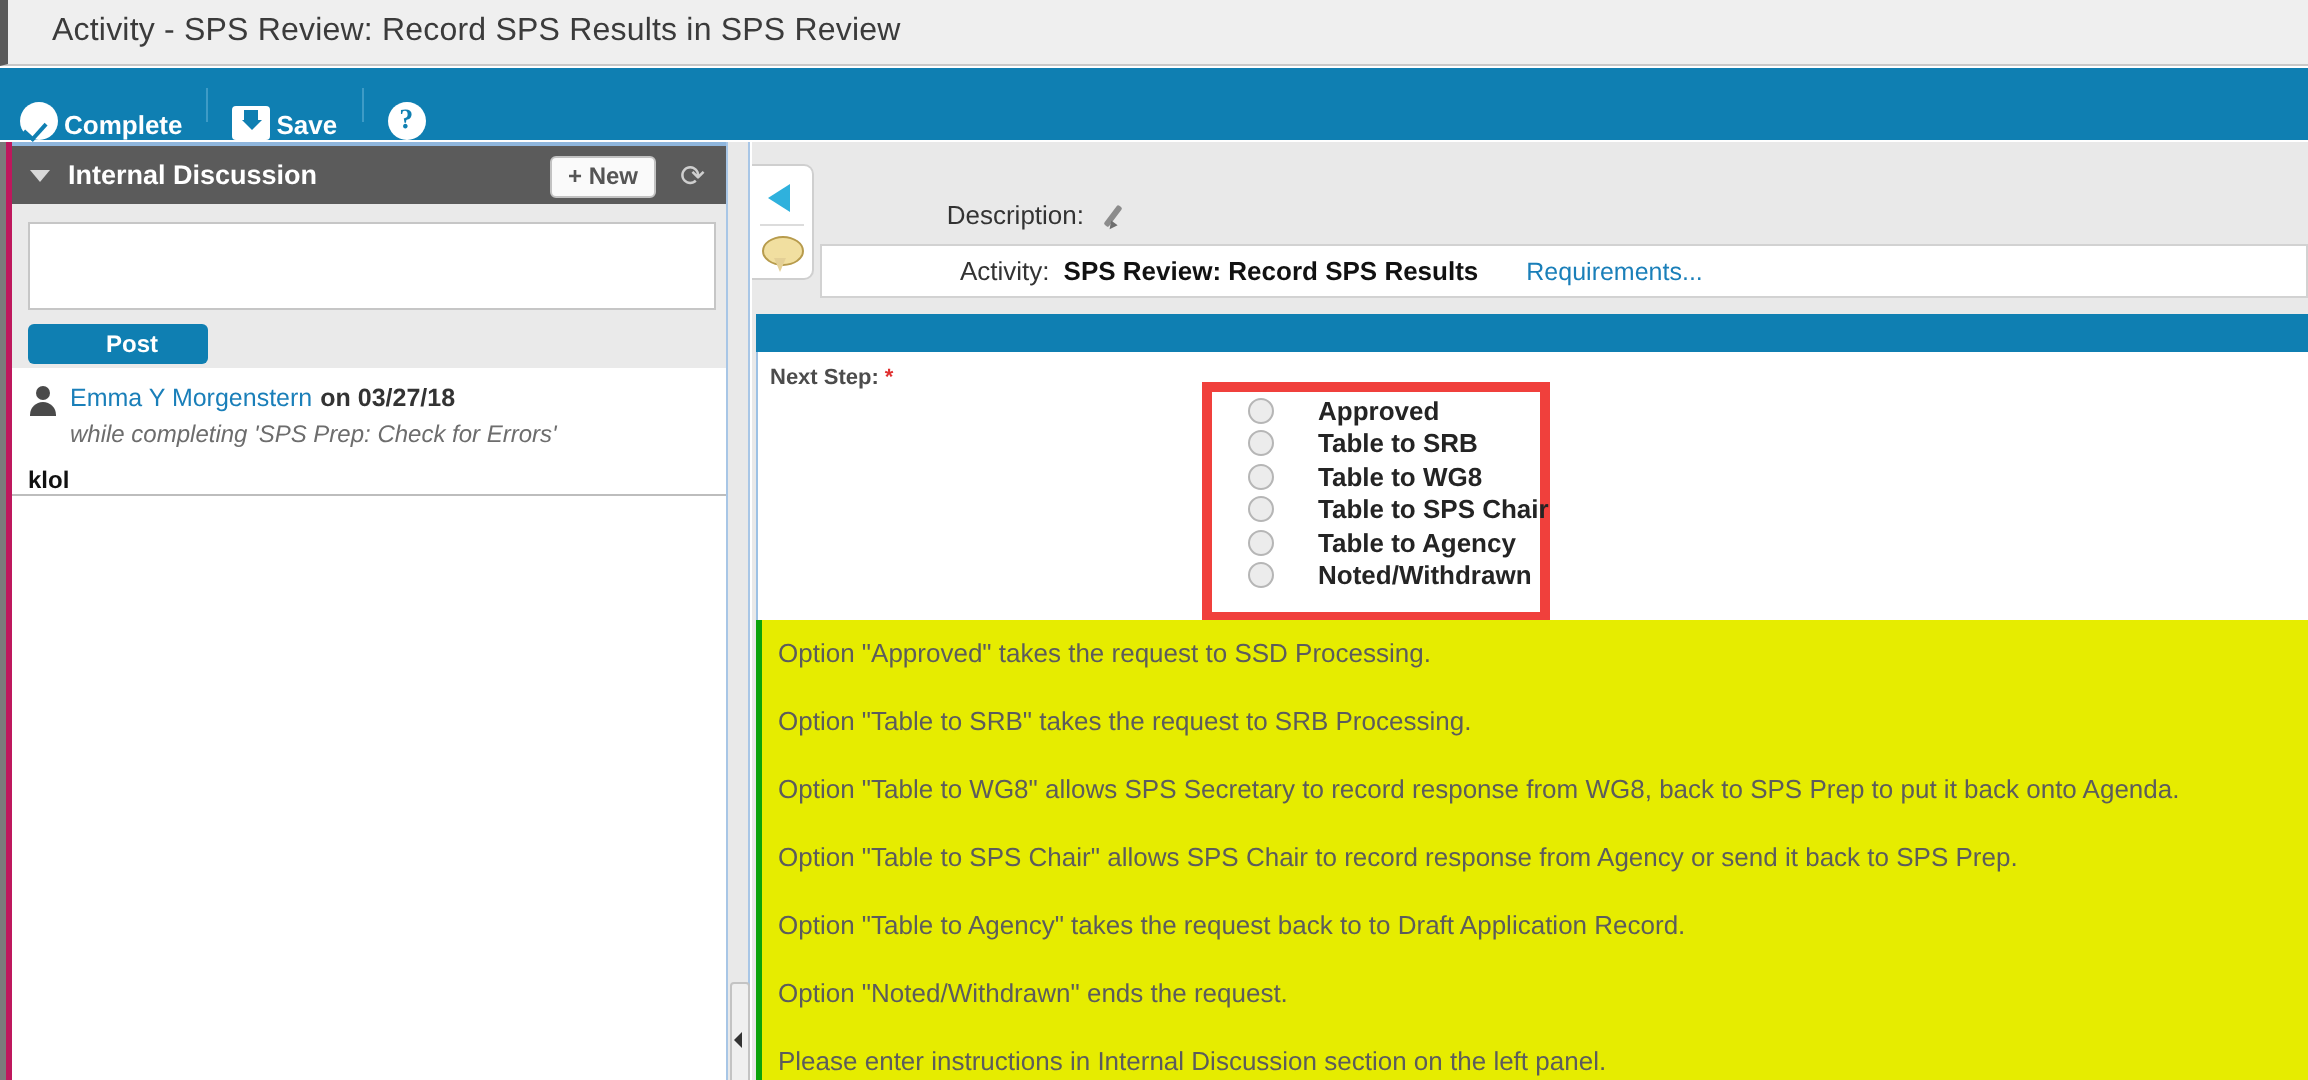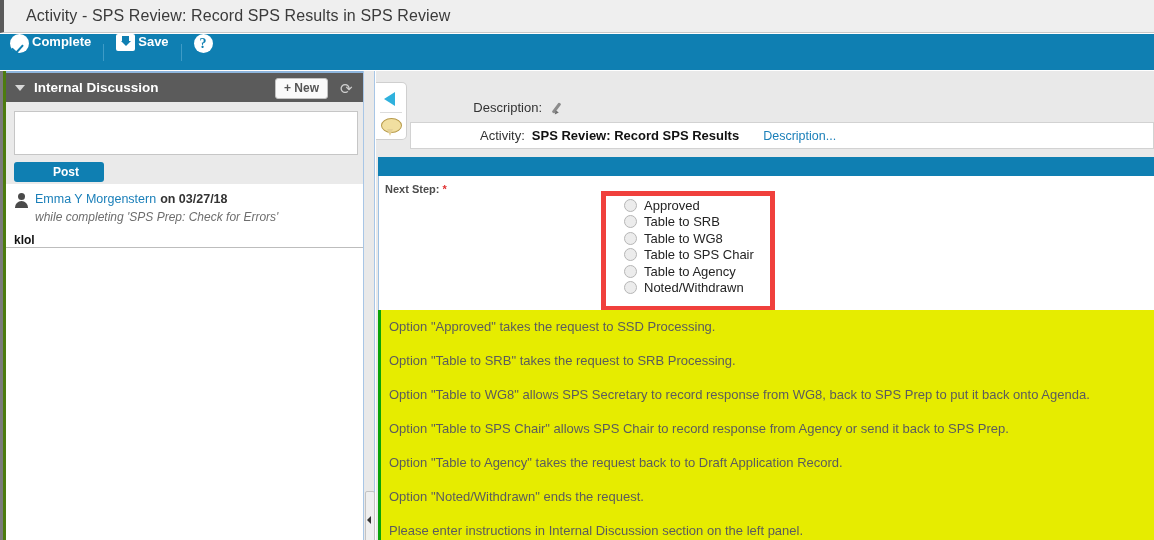--- a/index.html
+++ b/index.html
@@ -23,21 +23,21 @@
   .titlebar .title{
     font-size:16px;color:#3b3b3b;padding-left:22px;letter-spacing:0.1px;
     white-space:nowrap;
   }
 
   
   .toolbar{
     position:absolute;left:0;top:34px;width:1154px;height:36px;
     background:#0f7fb2;display:flex;align-items:center;
   }
-  .tb-item{display:flex;align-items:flex-start;cursor:pointer;height:100%;}
+  .tb-item{display:flex;align-items:flex-end;cursor:pointer;height:100%;}
   .tb-item .lbl{color:#ffffff;font-size:13px;font-weight:bold;margin-left:3px;}
   .tb-sep{width:1px;height:17px;background:#3e9bc6;margin:0 12px;}
   .ico{display:inline-block;position:relative;}
   
   .ico-check{width:19px;height:19px;border-radius:50%;background:#fff;}
   .ico-check:before{
     content:"";position:absolute;left:4px;top:8px;width:5px;height:9px;
     border:solid #0f7fb2;border-width:0 2.6px 2.6px 0;transform:rotate(42deg);
   }
   
@@ -51,21 +51,21 @@
     border-top:5px solid #0f7fb2;
   }
   
   .ico-help{width:19px;height:19px;border-radius:50%;background:#fff;
     color:#0f7fb2;font-size:14px;font-weight:bold;line-height:19px;text-align:center;
     font-family:"Liberation Serif", serif;}
 
   
   .leftpanel{
     position:absolute;left:0;top:71px;width:363px;height:469px;
-    background:#4d7c0f;box-sizing:border-box;
+    background:#be185d;box-sizing:border-box;
     border-left:3px solid #7b7b7b;
   }
   .disc-head{
     position:absolute;left:3px;top:0px;width:360px;height:31px;
     background:#5b5b5b;box-sizing:border-box;
     border-top:2px solid #8fb6dd;
     display:flex;align-items:center;
   }
   .caret-down{
     margin-left:9px;width:0;height:0;
@@ -197,21 +197,21 @@
   .req-star{color:#e03030;font-weight:bold;margin-left:3px;}
   .radio-box{
     position:absolute;left:222px;top:15px;width:174px;height:120px;
     border:5px solid #f0403c;background:#ffffff;box-sizing:border-box;
   }
   .radio-row{display:flex;align-items:center;margin:1.5px 0 1.5px 18px;cursor:pointer;}
   .radio-dot{
     width:11px;height:11px;border-radius:50%;
     background:#ececec;border:1px solid #b6b6b6;flex:0 0 auto;
   }
-  .radio-lbl{font-size:13px;color:#242424;margin-left:7px;white-space:nowrap;}
+  .radio-lbl{font-size:13px;color:#242424;margin-left:22px;white-space:nowrap;font-weight:bold;}
 
   .yellowbox{
     position:absolute;left:2px;top:239px;width:776px;height:230px;
     background:#e6ec00;border-left:3px solid #0aa30a;box-sizing:border-box;
     padding:9px 0 0 8px;
   }
   .yline{
     font-size:13px;color:#5c5c5c;margin-bottom:19px;white-space:nowrap;
   }
 </style>
@@ -283,21 +283,21 @@
 
     <div class="metarow" style="left:34px;top:29px;width:744px;">
       <span style="display:inline-block;width:132px;text-align:right;" class="meta-label">Description:</span>
       <span class="meta-value"></span>
       <span class="ico-pencil"></span>
     </div>
 
     <div class="activity-bar">
       <span class="activity-label">Activity:</span>
       <span class="activity-value">SPS Review: Record SPS Results</span>
-      <span class="activity-link">Description...</span>
+      <span class="activity-link">Requirements...</span>
     </div>
 
     <div class="bluebar"></div>
 
     <div class="formarea">
       <div class="nextstep-label">
         <span>Next Step:</span><span class="req-star">*</span>
       </div>
 
       <div class="radio-box">

